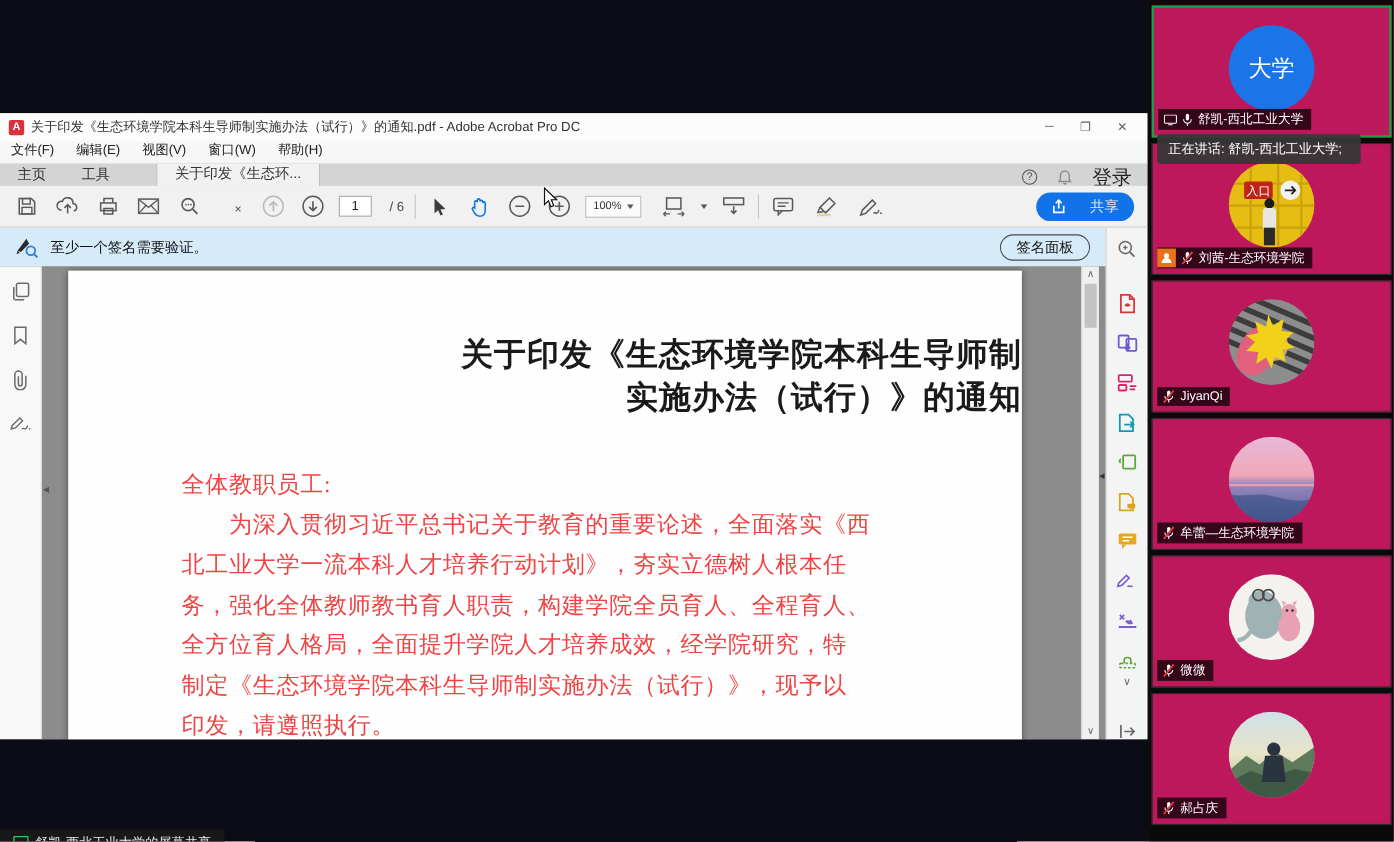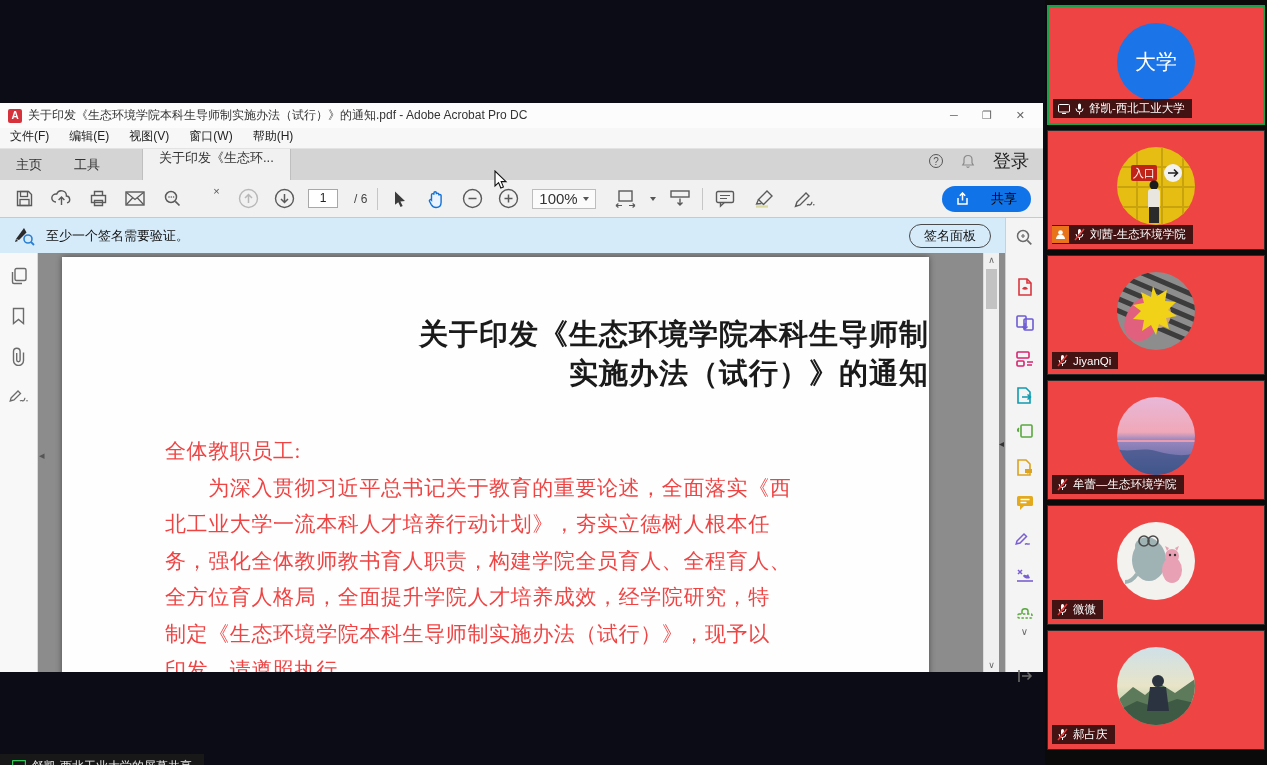--- a/index.html
+++ b/index.html
@@ -12,39 +12,39 @@
 
   .titlebar { height:25px; background:#fcfcfc; display:flex; align-items:center; padding:0 8px; gap:6px; flex:none; }
   .pdf-badge { width:14px; height:14px; background:#d6323c; border-radius:2px; color:#fff; font-size:10px; font-weight:bold; display:flex; align-items:center; justify-content:center; flex:none; }
   .title-text { font-size:12px; color:#333; white-space:nowrap; overflow:hidden; }
   .win-controls { margin-left:auto; display:flex; gap:24px; color:#666; font-size:11px; padding-right:10px; }
   .win-controls span { cursor:default; }
 
   .menubar { height:21px; background:#f7f7f7; border-bottom:1px solid #e3e3e3; display:flex; align-items:flex-start; gap:20px; padding:0 10px; flex:none; }
   .menubar span { font-size:12px; color:#222; }
 
-  .tabbar { height:31px; background:#d4d4d4; display:flex; align-items:stretch; flex:none; position:relative; }
+  .tabbar { height:20px; background:#d4d4d4; display:flex; align-items:stretch; flex:none; position:relative; }
   .tab { display:flex; align-items:center; padding:0 16px; font-size:13px; color:#333; }
   .tab.doc { background:#f1f1f1; border-left:1px solid #bfbfbf; border-right:1px solid #bfbfbf; margin-left:26px; gap:18px; max-width:190px;flex-direction:column; }
   .tab .close-x { color:#555; font-size:11px; }
   .tabbar-right { position:absolute; right:14px; top:0; height:24px; display:flex; align-items:center; gap:18px; }
   .help-circ { width:14px; height:14px; border:1.2px solid #555; border-radius:50%; color:#555; font-size:10px; display:flex; align-items:center; justify-content:center; }
   .login-lbl { font-size:18px; color:#222; }
 
   .toolbar { height:38px; background:#f1f1f1; border-bottom:1px solid #c9c9c9; display:flex; align-items:center; padding:0 12px; flex:none; }
   .tb-ic { display:flex; align-items:center; justify-content:center; width:24px; height:24px; flex:none; }
   .tb-group { display:flex; align-items:center; gap:12px; }
   .tb-group.left { gap:13px; }
   .tb-sep { width:1px; height:22px; background:#c6c6c6; margin:0 10px; flex:none; }
   .page-box { width:30px; height:19px; background:#fff; border:1px solid #a8a8a8; font-size:12px; color:#222; text-align:center; line-height:17px; }
   .page-total { font-size:12px; color:#444; margin-left:4px; }
   .zoom-box { height:20px; border:1px solid #bdbdbd; background:#fbfbfb; display:flex; align-items:center; gap:5px; padding:0 6px; }
-  .zoom-box .z { font-size:15px; color:#333; }
+  .zoom-box .z { font-size:10px; color:#333; }
   .caret { width:0; height:0; border-left:3.5px solid transparent; border-right:3.5px solid transparent; border-top:4px solid #555; }
-  .share-btn { margin-left:auto; background:#1173e8; color:#000000; border-radius:14px; height:26px; display:flex; align-items:center; gap:22px; padding:0 14px; font-size:13px; }
+  .share-btn { margin-left:auto; background:#1173e8; color:#e5e5e5; border-radius:14px; height:26px; display:flex; align-items:center; gap:22px; padding:0 14px; font-size:13px; }
 
   .content-row { flex:1; display:flex; min-height:0; }
   .main-col { flex:1; display:flex; flex-direction:column; min-width:0; }
 
   .notice-bar { height:35px; background:#d6ebfa; display:flex; align-items:center; padding:0 14px; gap:10px; flex:none; }
   .notice-text { font-size:13px; color:#111;text-align:right; }
   .panel-btn { margin-left:auto; border:1.5px solid #4a4a4a; border-radius:13px; padding:2px 14px; font-size:13px; color:#111; background:transparent; }
 
   .viewer { flex:1; position:relative; background:#8c8c8c; overflow:hidden; }
   .left-strip { position:absolute; left:0; top:0; bottom:0; width:38px; background:#f8f8f8; border-right:1px solid #d9d9d9; display:flex; flex-direction:column; align-items:center; padding-top:14px; gap:22px; }
@@ -61,21 +61,21 @@
   .collapse-right { position:absolute; right:0; top:186px; width:6px; color:#333; font-size:10px; line-height:10px; }
 
   .right-strip { width:38px; background:#f4f4f4; border-left:1px solid #cfcfcf; display:flex; flex-direction:column; align-items:center; padding-top:8px; gap:14px; flex:none; }
   .rs-div { width:24px; height:1px; background:#d4d4d4; }
   .rs-ic { width:22px; height:22px; display:flex; align-items:center; justify-content:center; flex:none; }
 
   .cursor { position:absolute; left:494px; top:170px; z-index:60; }
 
   
   .meet { position:absolute; right:0; top:0; width:222px; height:765px; background:#0a0a0a; padding:5px 2px; display:flex; flex-direction:column; gap:5px; }
-  .tile { position:relative; height:120px; background:#ef4444; border:1px solid #2b2b2b; flex:none; }
+  .tile { position:relative; height:120px; background:#be185d; border:1px solid #2b2b2b; flex:none; }
   .tile.active { border:2px solid #17a34a; }
   .avatar { position:absolute; left:50%; top:16px; transform:translateX(-50%); width:78px; height:78px; border-radius:50%; overflow:hidden; }
   .avatar.blue { background:#1b74e8; display:flex; align-items:center; justify-content:center; color:#fff; font-size:21px; }
   .name-bar { position:absolute; left:4px; bottom:5px; background:rgba(0,0,0,.72); display:flex; align-items:center; gap:5px; padding:2px 7px 2px 5px; max-width:205px; }
   .name-bar .nm { color:#fff; font-size:11.5px; white-space:nowrap; overflow:hidden; }
   .host-badge { width:17px; height:17px; background:#e8731a; display:flex; align-items:center; justify-content:center; flex:none; margin:-2px 0 -2px -5px; }
   .tooltip { position:absolute; right:30px; top:122px; width:185px; height:27px; background:rgba(55,55,55,.95); border-radius:3px; color:#fff; font-size:12px; display:flex; align-items:center; padding:0 10px; z-index:50; white-space:nowrap; }
 
   .share-pill { position:absolute; left:0; top:754px; height:24px; background:#181818; display:flex; align-items:center; gap:6px; padding:0 12px; z-index:40; }
   .share-pill .sp-t { color:#e8e8e8; font-size:12px; white-space:nowrap; }
@@ -571,20 +571,23 @@
         <svg width="11" height="13" viewBox="0 0 11 13">
             <rect x="4" y="1" width="3" height="6" rx="1.5" fill="#fff"></rect>
             <path d="M2 6a3.5 3.5 0 0 0 7 0M5.5 9.5V12" fill="none" stroke="#fff"></path>
             <path d="M1 12 10 1" stroke="#e03c3c" stroke-width="1.6"></path>
           </svg>
         <span class="nm">郝占庆</span>
       </div>
     </div>
   </div>
 
+  <div class="tooltip">
+    <span>正在讲话: 舒凯-西北工业大学;</span>
+  </div>
 
   <div class="share-pill">
     <svg width="14" height="12" viewBox="0 0 14 12">
         <rect x="0.5" y="0.5" width="13" height="9" rx="1" fill="none" stroke="#35c75a" stroke-width="1.4"></rect>
         <path d="M5 11.5h4" stroke="#35c75a" stroke-width="1.4"></path>
       </svg>
     <span class="sp-t">舒凯-西北工业大学的屏幕共享</span>
   </div>
 
 </div>

